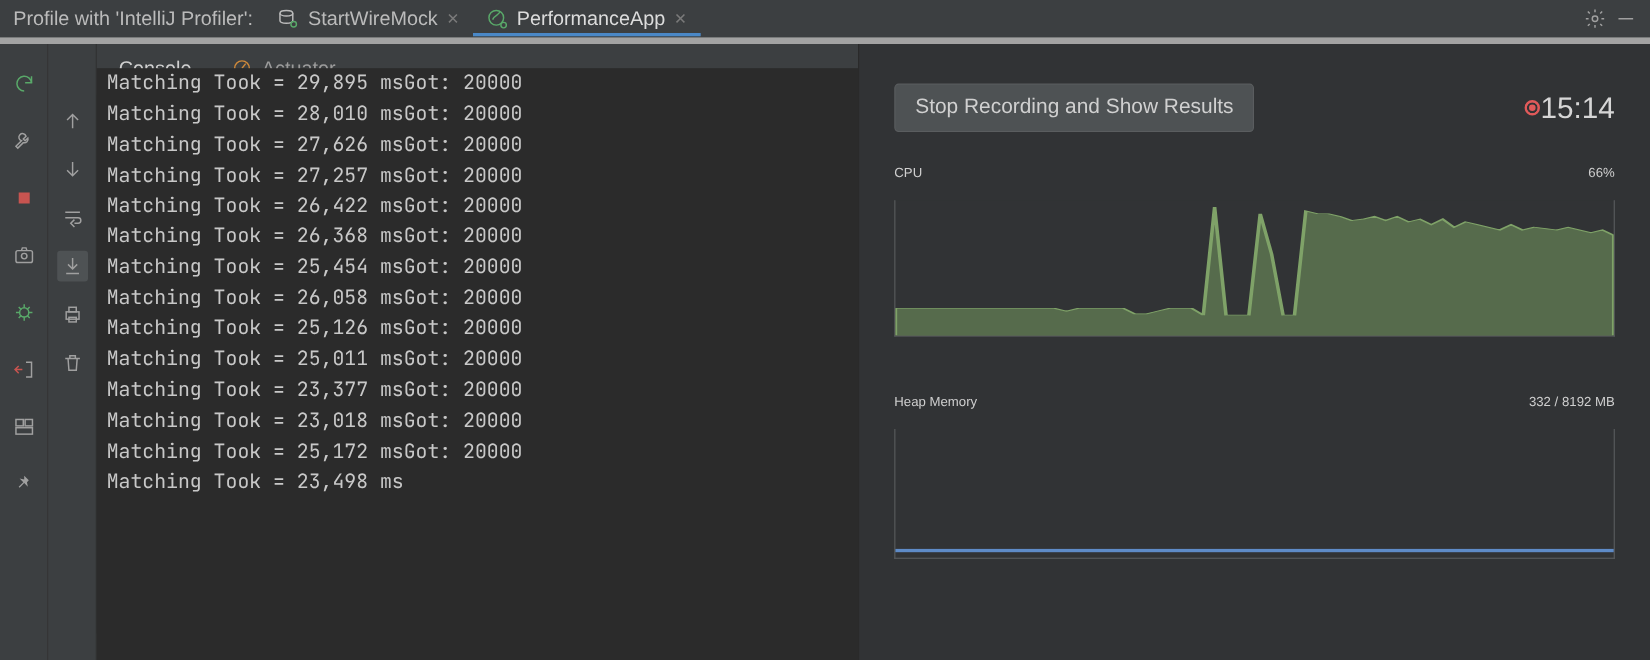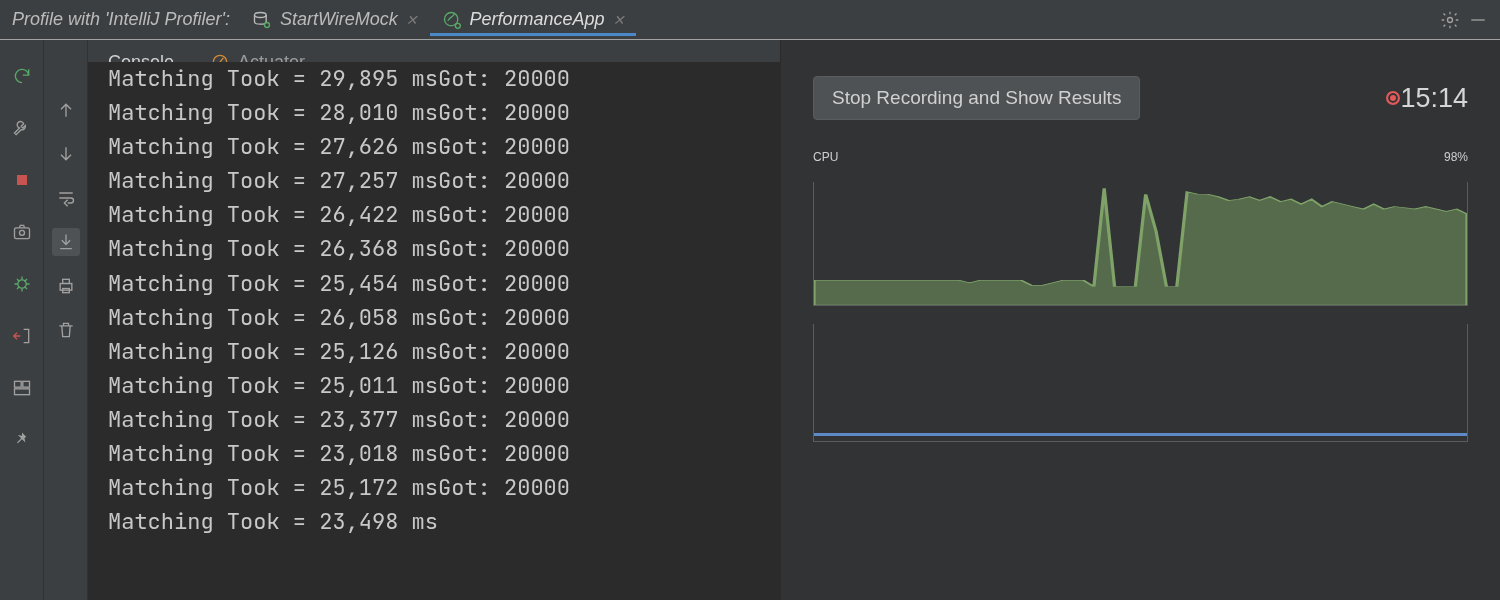--- a/index.html
+++ b/index.html
@@ -12,23 +12,22 @@
     height: 600px;
     overflow: hidden;
     display: flex;
     flex-direction: column;
   }
   .topbar {
     display: flex;
     align-items: center;
     height: 40px;
     background: #3c3f41;
-    border-bottom: 1px solid #a3a3a3;
+    border-bottom: 6px solid #a3a3a3;
     padding: 0 8px;
-    font-style: italic;
   }
   .topbar-label {
     color: #bbbbbb;
     font-size: 18px;
     padding: 0 10px 0 4px;
     white-space: nowrap;
   }
   .run-tab {
     display: flex;
     align-items: center;
@@ -125,23 +124,23 @@
   .sub-tab.active::after {
     content: "";
     position: absolute;
     left: -4px; right: -4px; bottom: -1px;
     height: 3px;
     background: #4a88c7;
   }
   .console-body {
     flex: 1;
     overflow: hidden;
-    padding: 0 0 0 20px;
+    padding: 0 0 0 9px;
     font-family: "JetBrains Mono","Menlo","Consolas",monospace;
-    font-size: 22px;
+    font-size: 18px;
     line-height: 1.55;
     color: #c8c8c8;
     background: #2b2b2b;
     white-space: pre;
     position: relative;
     top: -24px;
   }
   .console-line { }
   .profiler-pane {
     width: 720px;
@@ -351,26 +350,30 @@
     <div class="profiler-pane">
       <div class="prof-top">
         <button class="stop-btn">Stop Recording and Show Results</button>
         <div class="spacer"></div>
         <div class="rec-dot"></div>
         <div class="rec-time">15:14</div>
       </div>
 
       <div class="metric-header">
         <span>CPU</span>
-        <span>98%</span>
+        <span>66%</span>
       </div>
       <div class="chart">
         <svg class="area" id="cpu-svg" preserveAspectRatio="none" viewBox="0 0 100 100">
             <path d="M 0 100 L 0.00 80.00 L 1.59 80.00 L 3.17 80.00 L 4.76 80.00 L 6.35 80.00 L 7.94 80.00 L 9.52 80.00 L 11.11 80.00 L 12.70 80.00 L 14.29 80.00 L 15.87 80.00 L 17.46 80.00 L 19.05 80.00 L 20.63 80.00 L 22.22 80.00 L 23.81 82.00 L 25.40 80.00 L 26.98 80.00 L 28.57 80.00 L 30.16 80.00 L 31.75 80.00 L 33.33 84.00 L 34.92 84.00 L 36.51 82.00 L 38.10 80.00 L 39.68 80.00 L 41.27 80.00 L 42.86 85.00 L 44.44 5.00 L 46.03 85.00 L 47.62 85.00 L 49.21 85.00 L 50.79 10.00 L 52.38 40.00 L 53.97 85.00 L 55.56 85.00 L 57.14 8.00 L 58.73 10.00 L 60.32 10.00 L 61.90 12.00 L 63.49 15.00 L 65.08 14.00 L 66.67 12.00 L 68.25 15.00 L 69.84 12.00 L 71.43 16.00 L 73.02 14.00 L 74.60 18.00 L 76.19 14.00 L 77.78 20.00 L 79.37 16.00 L 80.95 18.00 L 82.54 20.00 L 84.13 22.00 L 85.71 18.00 L 87.30 22.00 L 88.89 20.00 L 90.48 21.00 L 92.06 22.00 L 93.65 20.00 L 95.24 22.00 L 96.83 24.00 L 98.41 22.00 L 100.00 26.00 L 100 100 Z" fill="#5d7650" fill-opacity="0.85" stroke="#7fa268" stroke-width="0.5"></path>
           </svg>
       </div>
 
+      <div class="metric-header" style="margin-top:34px">
+        <span>Heap Memory</span>
+        <span>332 / 8192 MB</span>
+      </div>
       <div class="chart chart-heap">
         <div class="heap-line" id="heap-line" style="bottom: 4.05%;"></div>
       </div>
     </div>
   </div>
 </div>
 
 </body></html>

